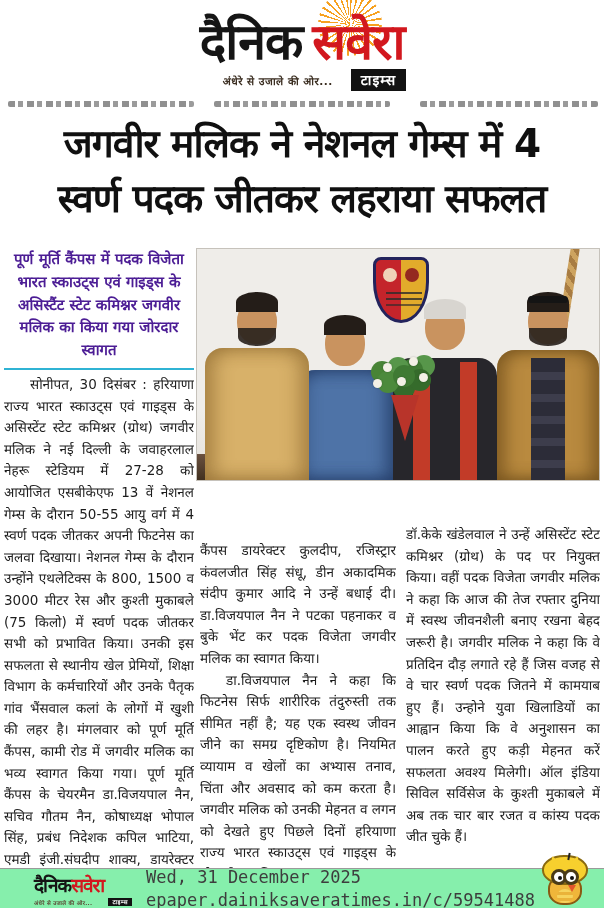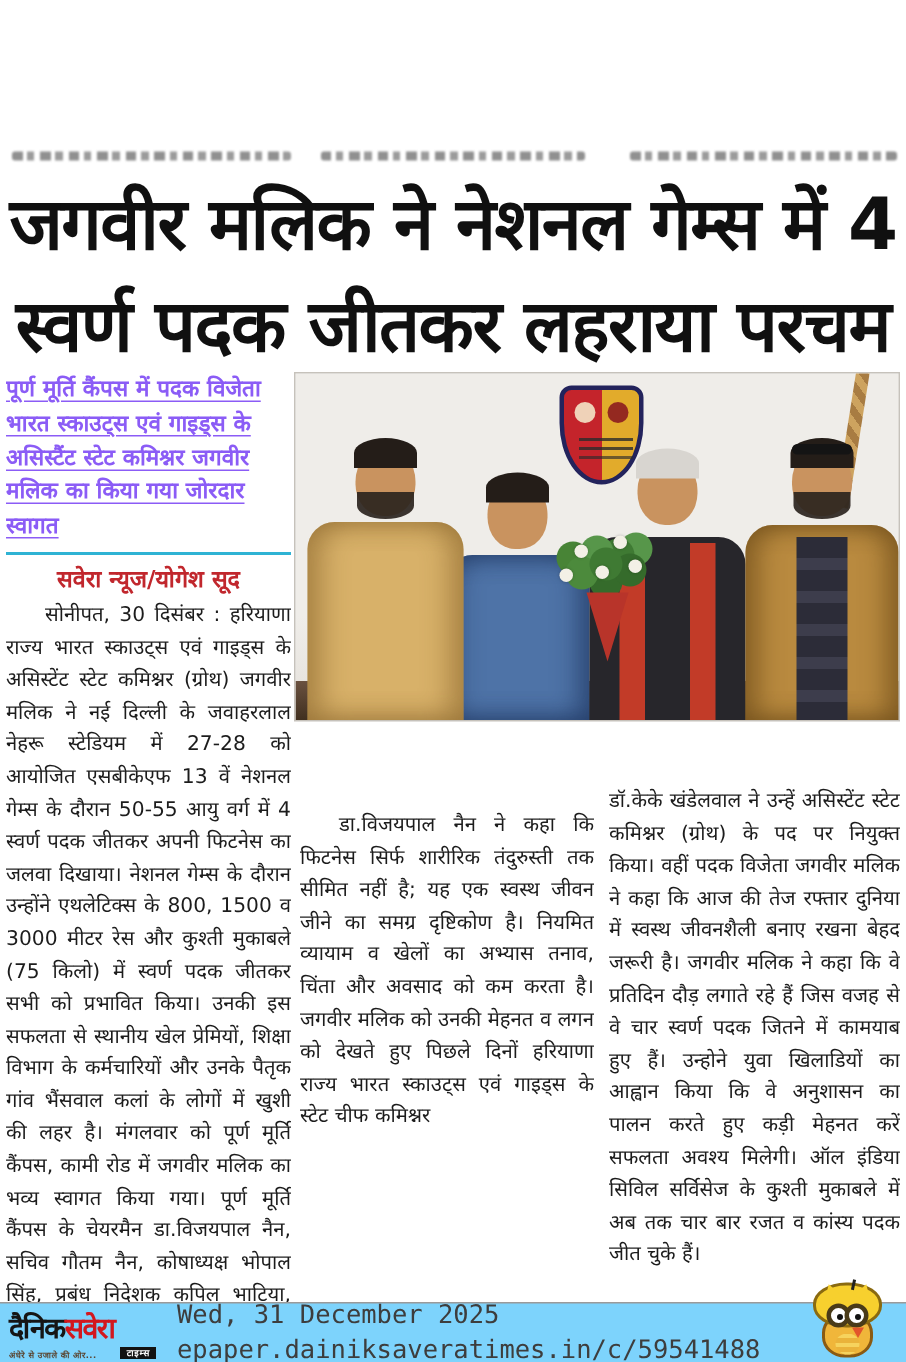--- a/index.html
+++ b/index.html
@@ -38,29 +38,29 @@
   .strip {
     position:absolute; top:2px; height:6px; border-radius:2px; filter:blur(.6px); opacity:.75;
     background:repeating-linear-gradient(90deg,#6b6b6b 0 7px, rgba(0,0,0,0) 7px 10px, #7a7a7a 10px 15px, rgba(0,0,0,0) 15px 19px);
   }
   .strip.s1 { left:8px;  width:186px; }
   .strip.s2 { left:214px; width:176px; }
   .strip.s3 { left:420px; width:178px; }
 
   
   .headline { position:absolute; top:116px; left:2px; right:2px; text-align:center;
-    font-size:48px; font-weight:bold; line-height:1.42; color:#101010; letter-spacing:-1px; }
+    font-size:39px; font-weight:bold; line-height:1.42; color:#101010; letter-spacing:-1px; }
 
   
   .article { position:absolute; top:248px; left:4px; width:596px; height:620px; }
 
   .col-left { position:absolute; left:0; top:0; width:190px; height:620px; overflow:hidden; }
   .standfirst {
-    font-size:15px; font-weight:bold; line-height:1.52; color:#8b5cf6;
-    text-decoration:underline; text-decoration-thickness:1px; text-underline-offset:3px;
+    font-size:15px; font-weight:bold; line-height:1.52; color:#4c1d95;
+    text-decoration-thickness:1px; text-underline-offset:3px;text-align:center;
   }
   .cyan-rule { height:2px; background:#2fb3d4; margin:6px 0 4px; }
   .byline { text-align:center; font-size:15.5px; font-weight:bold; color:#c1272d; margin-bottom:4px; }
   .bodytext { font-size:13.5px; line-height:1.6; text-align:justify; color:#1c1c1c; }
   .bodytext.first p { text-indent:26px; }
   .indent { text-indent:26px; }
 
   
   .photo {
     position:absolute; left:192px; top:0; width:404px; height:233px; overflow:hidden;
@@ -130,22 +130,22 @@
   .caption {
     position:absolute; left:192px; top:240px; width:404px;
     font-size:14.5px; font-weight:bold; line-height:1.5; color:#0f0f0f; text-align:justify;
     padding-bottom:5px; border-bottom:2px solid #3c3c3c;
   }
 
   .col-mid   { position:absolute; left:196px; top:292px; width:196px; height:328px; overflow:hidden; }
   .col-right { position:absolute; left:402px; top:276px; width:194px; height:328px; overflow:hidden; }
 
   
-  .footer { position:absolute; left:0; right:0; bottom:0; height:40px; background:#7dd3fc;
-    border-top:1px solid #9a9a9a; display:flex; align-items:center; }
+  .footer { position:absolute; left:0; right:0; bottom:0; height:40px; background:#86efac;
+    border-top:1px solid #9a9a9a; display:flex; align-items:center;padding-left:28px; }
   .footer-logo { position:relative; margin-left:6px; width:96px; height:34px; }
   .fl-row { position:relative; white-space:nowrap; }
   .fl-black { font-size:19px; font-weight:bold; color:#151515; letter-spacing:-1px; }
   .fl-red   { font-size:19px; font-weight:bold; color:#d2171e; letter-spacing:-1px; }
   .fl-sun { position:absolute; left:42px; top:-2px; width:16px; height:16px; border-radius:50%;
     background:radial-gradient(circle,#ffe27a 0 40%, #f2a61c 100%); z-index:-1; }
   .fl-times { position:absolute; right:-2px; bottom:-8px; background:#121212; color:#fff;
     font-size:6px; font-weight:bold; padding:0 4px; letter-spacing:.5px; }
   .fl-tag { font-size:5.5px; color:#5a4632; font-weight:bold; margin-top:1px; letter-spacing:.3px; }
   .footer-text { margin-left:16px; font-family:"DejaVu Sans Mono", monospace; font-size:17px;
@@ -169,38 +169,44 @@
   .owl-eye.l { left:7px; } .owl-eye.r { right:7px; }
   .owl-eye::after { content:""; position:absolute; left:4px; top:4px; width:4px; height:4px; border-radius:50%; background:#111; }
   .owl-beak { position:absolute; left:24px; top:28px; width:0; height:0;
     border-left:4px solid rgba(0,0,0,0); border-right:4px solid rgba(0,0,0,0); border-top:7px solid #e2552b; }
 </style>
 </head>
 <body>
 
 <div class="page">
 
+  <div class="masthead">
+    <div class="brand-row">
+      <span class="sun"></span>
+      <span class="brand-black">दैनिक</span><span class="brand-red-wrap"><span class="brand-red">सवेरा</span><span class="times-badge">टाइम्स</span></span>
+      <span class="tagline">अंधेरे से उजाले की ओर...</span>
+    </div>
+  </div>
 
   <div class="strips">
     <span class="strip s1"></span>
     <span class="strip s2"></span>
     <span class="strip s3"></span>
   </div>
 
   <div class="headline">
     <div>जगवीर मलिक ने नेशनल गेम्स में 4</div>
-    <div>स्वर्ण पदक जीतकर लहराया परचम</div>
+    <div>स्वर्ण पदक जीतकर लहराया सफलत</div>
   </div>
 
   <div class="article">
 
     <div class="col-left">
       <div class="standfirst">पूर्ण मूर्ति कैंपस में पदक विजेता भारत स्काउट्स एवं गाइड्स के असिस्टैंट स्टेट कमिश्नर जगवीर मलिक का किया गया जोरदार स्वागत</div>
       <div class="cyan-rule"></div>
-      <div class="byline">सवेरा न्यूज/योगेश सूद</div>
       <div class="bodytext first">
         <p>सोनीपत, 30 दिसंबर : हरियाणा राज्य भारत स्काउट्स एवं गाइड्स के असिस्टेंट स्टेट कमिश्नर (ग्रोथ) जगवीर मलिक ने नई दिल्ली के जवाहरलाल नेहरू स्टेडियम में 27-28 को आयोजित एसबीकेएफ 13 वें नेशनल गेम्स के दौरान 50-55 आयु वर्ग में 4 स्वर्ण पदक जीतकर अपनी फिटनेस का जलवा दिखाया। नेशनल गेम्स के दौरान उन्होंने एथलेटिक्स के 800, 1500 व 3000 मीटर रेस और कुश्ती मुकाबले (75 किलो) में स्वर्ण पदक जीतकर सभी को प्रभावित किया। उनकी इस सफलता से स्थानीय खेल प्रेमियों, शिक्षा विभाग के कर्मचारियों और उनके पैतृक गांव भैंसवाल कलां के लोगों में खुशी की लहर है। मंगलवार को पूर्ण मूर्ति कैंपस, कामी रोड में जगवीर मलिक का भव्य स्वागत किया गया। पूर्ण मूर्ति कैंपस के चेयरमैन डा.विजयपाल नैन, सचिव गौतम नैन, कोषाध्यक्ष भोपाल सिंह, प्रबंध निदेशक कपिल भाटिया, एमडी इंजी.संघदीप शाक्य, डायरेक्टर एकेडेमिक्स डा.स्वीटी,</p>
       </div>
     </div>
 
     <div class="photo">
       <div class="rope"></div>
       <div class="shield">
           <span class="shield-text"></span>
         </div>
@@ -241,20 +247,21 @@
         <span class="flower f2"></span>
         <span class="flower f3"></span>
         <span class="flower f4"></span>
         <span class="flower f5"></span>
         <div class="wrap-cone"></div>
       </div>
     </div>
 
 
     <div class="col-mid bodytext">
+      <p>कैंपस डायरेक्टर कुलदीप, रजिस्ट्रार कंवलजीत सिंह संधू, डीन अकादमिक संदीप कुमार आदि ने उन्हें बधाई दी। डा.विजयपाल नैन ने पटका पहनाकर व बुके भेंट कर पदक विजेता जगवीर मलिक का स्वागत किया।</p>
       <p class="indent">डा.विजयपाल नैन ने कहा कि फिटनेस सिर्फ शारीरिक तंदुरुस्ती तक सीमित नहीं है; यह एक स्वस्थ जीवन जीने का समग्र दृष्टिकोण है। नियमित व्यायाम व खेलों का अभ्यास तनाव, चिंता और अवसाद को कम करता है। जगवीर मलिक को उनकी मेहनत व लगन को देखते हुए पिछले दिनों हरियाणा राज्य भारत स्काउट्स एवं गाइड्स के स्टेट चीफ कमिश्नर</p>
     </div>
 
     <div class="col-right bodytext">
       <p>डॉ.केके खंडेलवाल ने उन्हें असिस्टेंट स्टेट कमिश्नर (ग्रोथ) के पद पर नियुक्त किया। वहीं पदक विजेता जगवीर मलिक ने कहा कि आज की तेज रफ्तार दुनिया में स्वस्थ जीवनशैली बनाए रखना बेहद जरूरी है। जगवीर मलिक ने कहा कि वे प्रतिदिन दौड़ लगाते रहे हैं जिस वजह से वे चार स्वर्ण पदक जितने में कामयाब हुए हैं। उन्होने युवा खिलाडियों का आह्वान किया कि वे अनुशासन का पालन करते हुए कड़ी मेहनत करें सफलता अवश्य मिलेगी। ऑल इंडिया सिविल सर्विसेज के कुश्ती मुकाबले में अब तक चार बार रजत व कांस्य पदक जीत चुके हैं।</p>
     </div>
   </div>
 
   <div class="footer">
     <div class="footer-logo">

